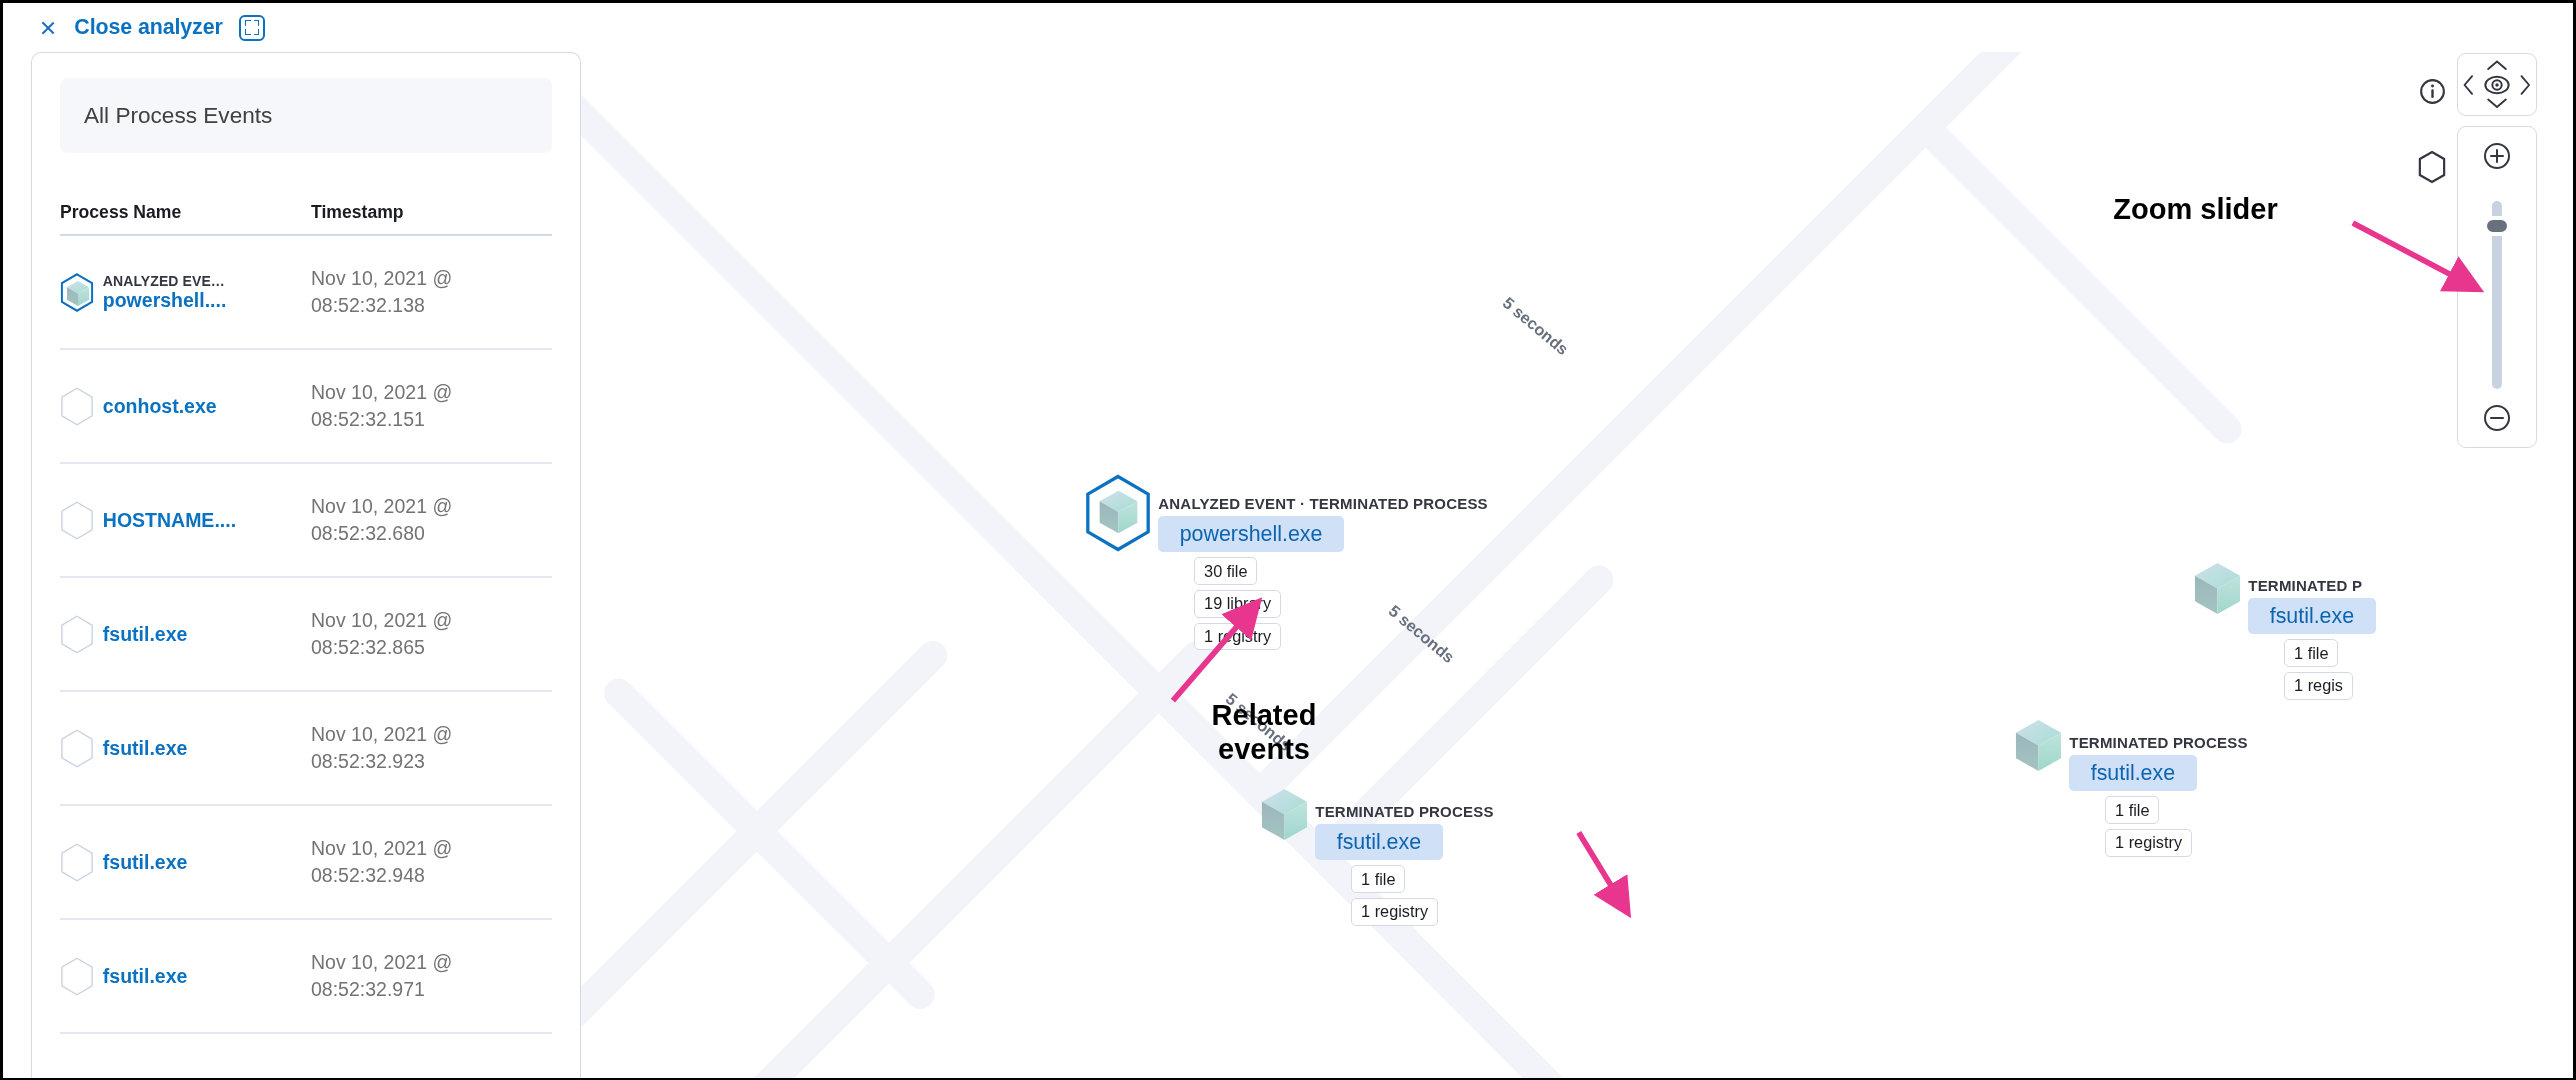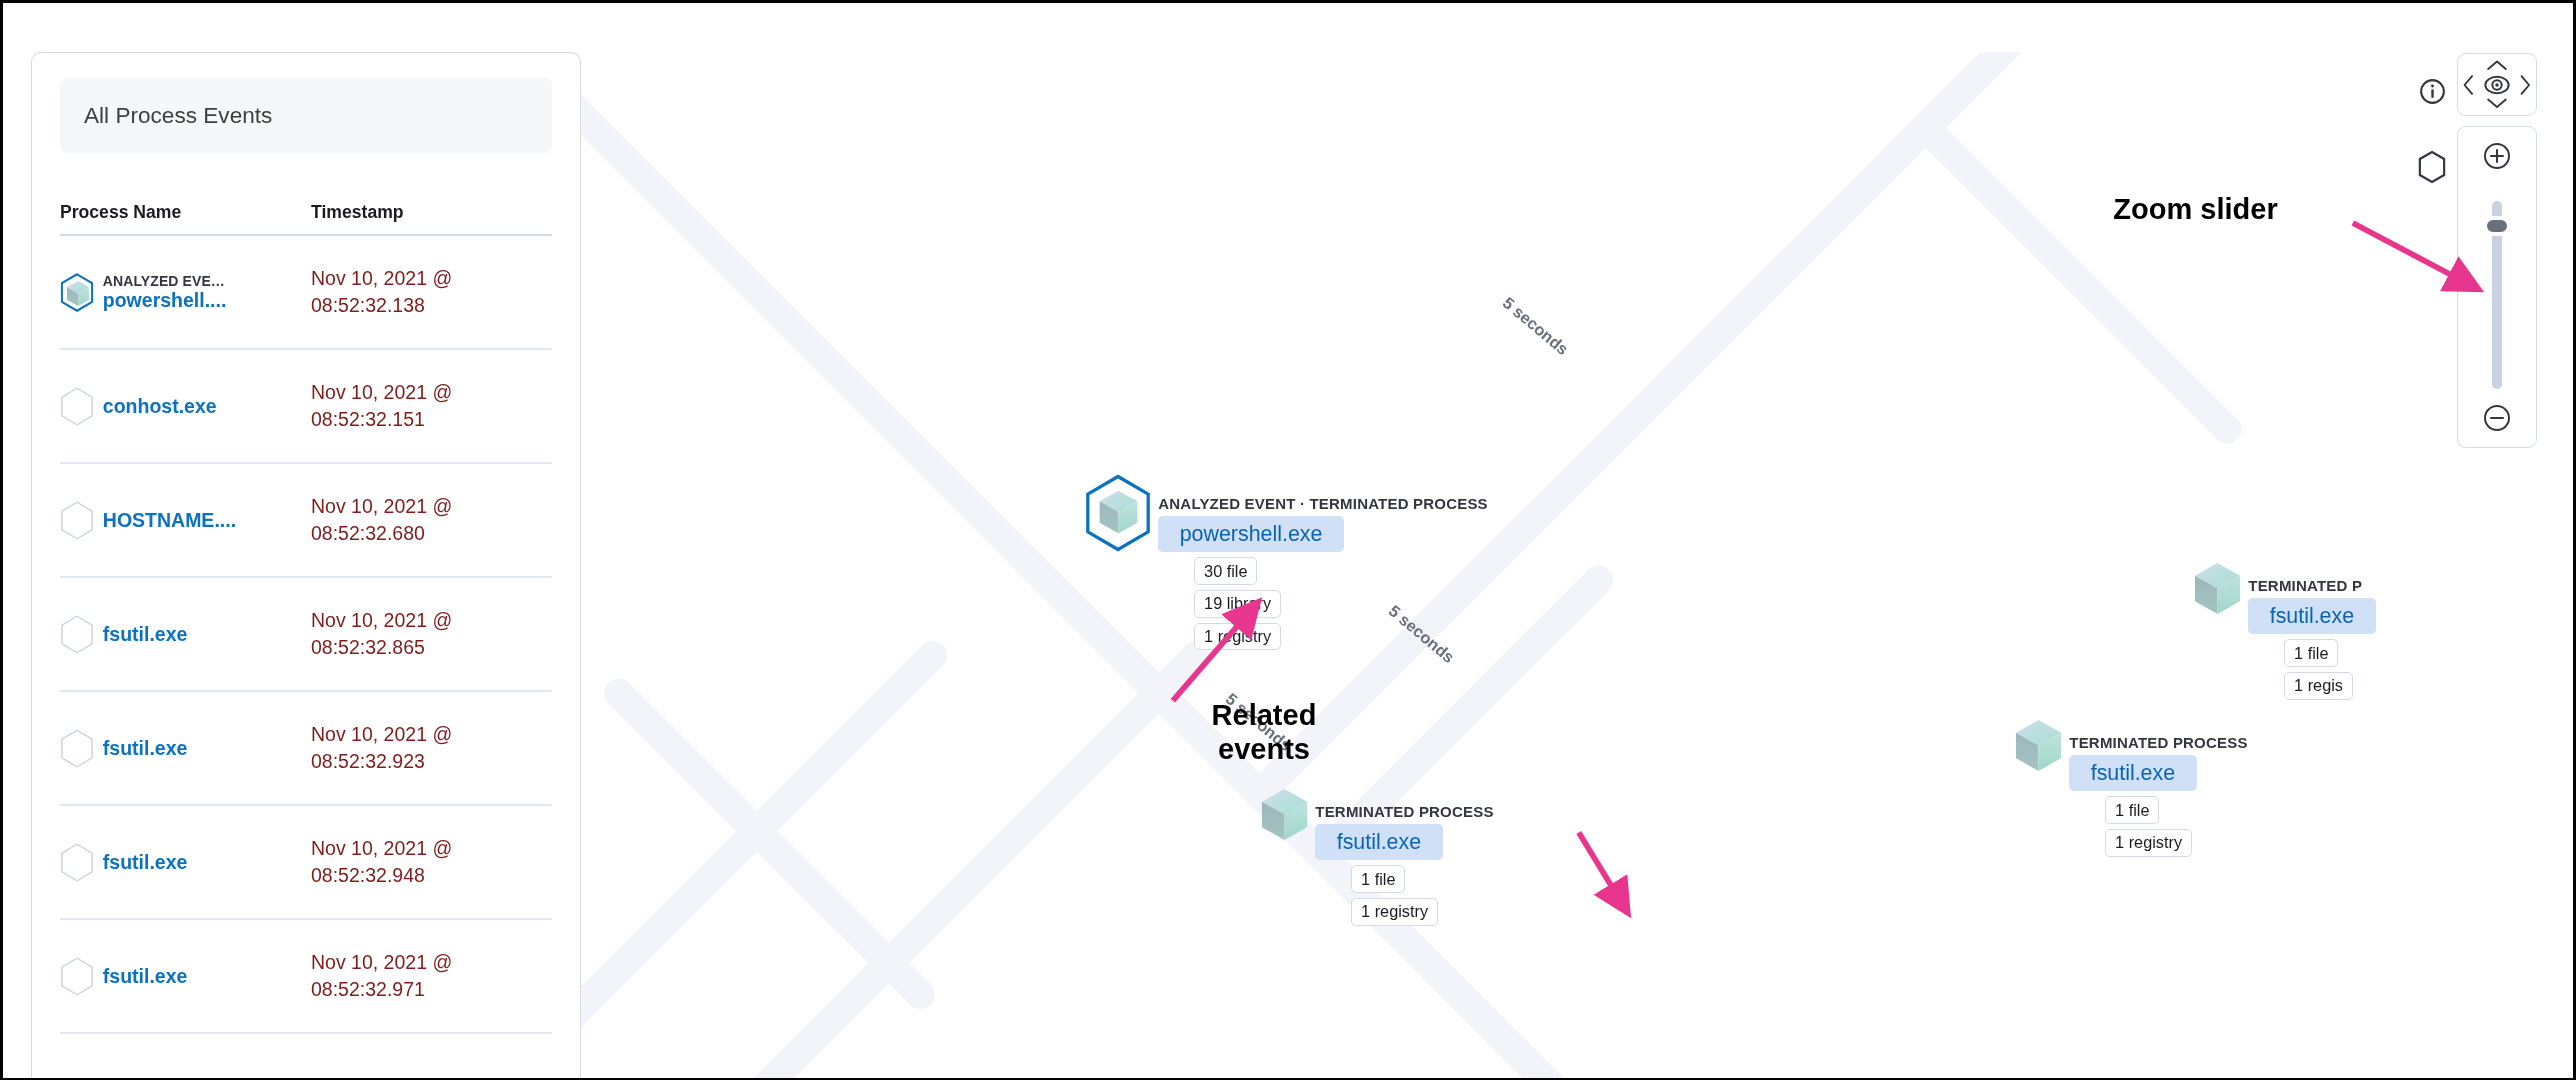--- a/index.html
+++ b/index.html
@@ -123,21 +123,21 @@
   .row .cell-name {
     width: 251px;
     display: flex;
     align-items: center;
     gap: 8.8px;
   }
   .row .cell-time {
     flex: 1;
     font-size: 19.5px;
     line-height: 1.42;
-    color: #7f1d1d;
+    color: #737373;
   }
   .proc-text { display: flex; flex-direction: column; }
   .evt-kind {
     font-size: 14px;
     font-weight: 700;
     color: #343741;
     letter-spacing: 0.1px;
     white-space: nowrap;
   }
   .proc-link {
@@ -274,20 +274,30 @@
     z-index: 60;
     white-space: pre-line;
   }
   #arrows { position: absolute; left:0; top:0; z-index: 59; pointer-events: none; }
 </style>
 </head>
 <body>
 
 <div id="frame">
 
+  <div id="topbar">
+    <div class="close-x"></div>
+    <div id="close-label">Close analyzer</div>
+    <div id="fullscreen-btn">
+      <i></i>
+        <i></i>
+        <i></i>
+        <i></i>
+    </div>
+  </div>
 
   <div id="sidebar">
     <div id="panel-title">All Process Events</div>
 
     <div id="table-head">
       <div class="th name">Process Name</div>
       <div class="th time">Timestamp</div>
     </div>
 
     <div id="rows">

